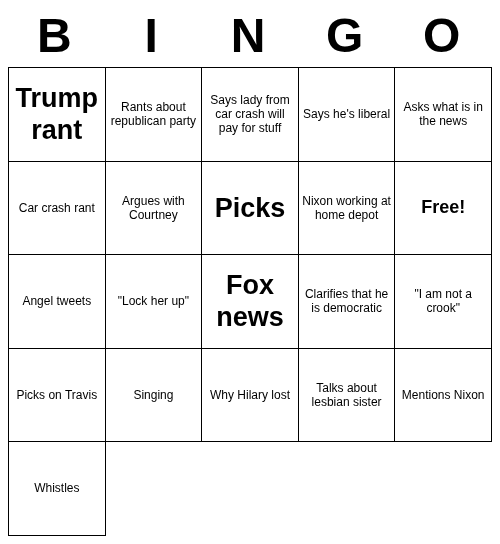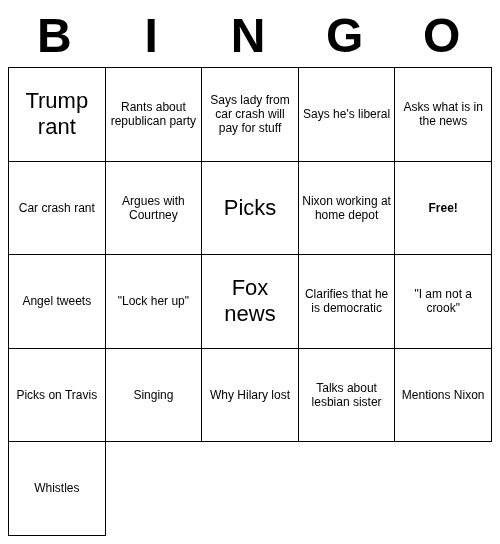--- a/index.html
+++ b/index.html
@@ -42,25 +42,25 @@
       display: flex;
       align-items: center;
       justify-content: center;
       text-align: center;
       padding: 3px;
       font-size: 12px;
       line-height: 1.2;
       min-height: 88px;
     }
     .bingo-cell.large-text {
-      font-size: 22px;
-      font-weight: normal;
+      font-size: 27px;
+      font-weight: bold;
     }
     .bingo-cell.free {
-      font-size: 12px;
+      font-size: 18px;
       font-weight: bold;
     }
   </style>
 </head>
 <body>
 
 <div class="bingo-title">
   <span>B</span>
   <span>I</span>
   <span>N</span>

